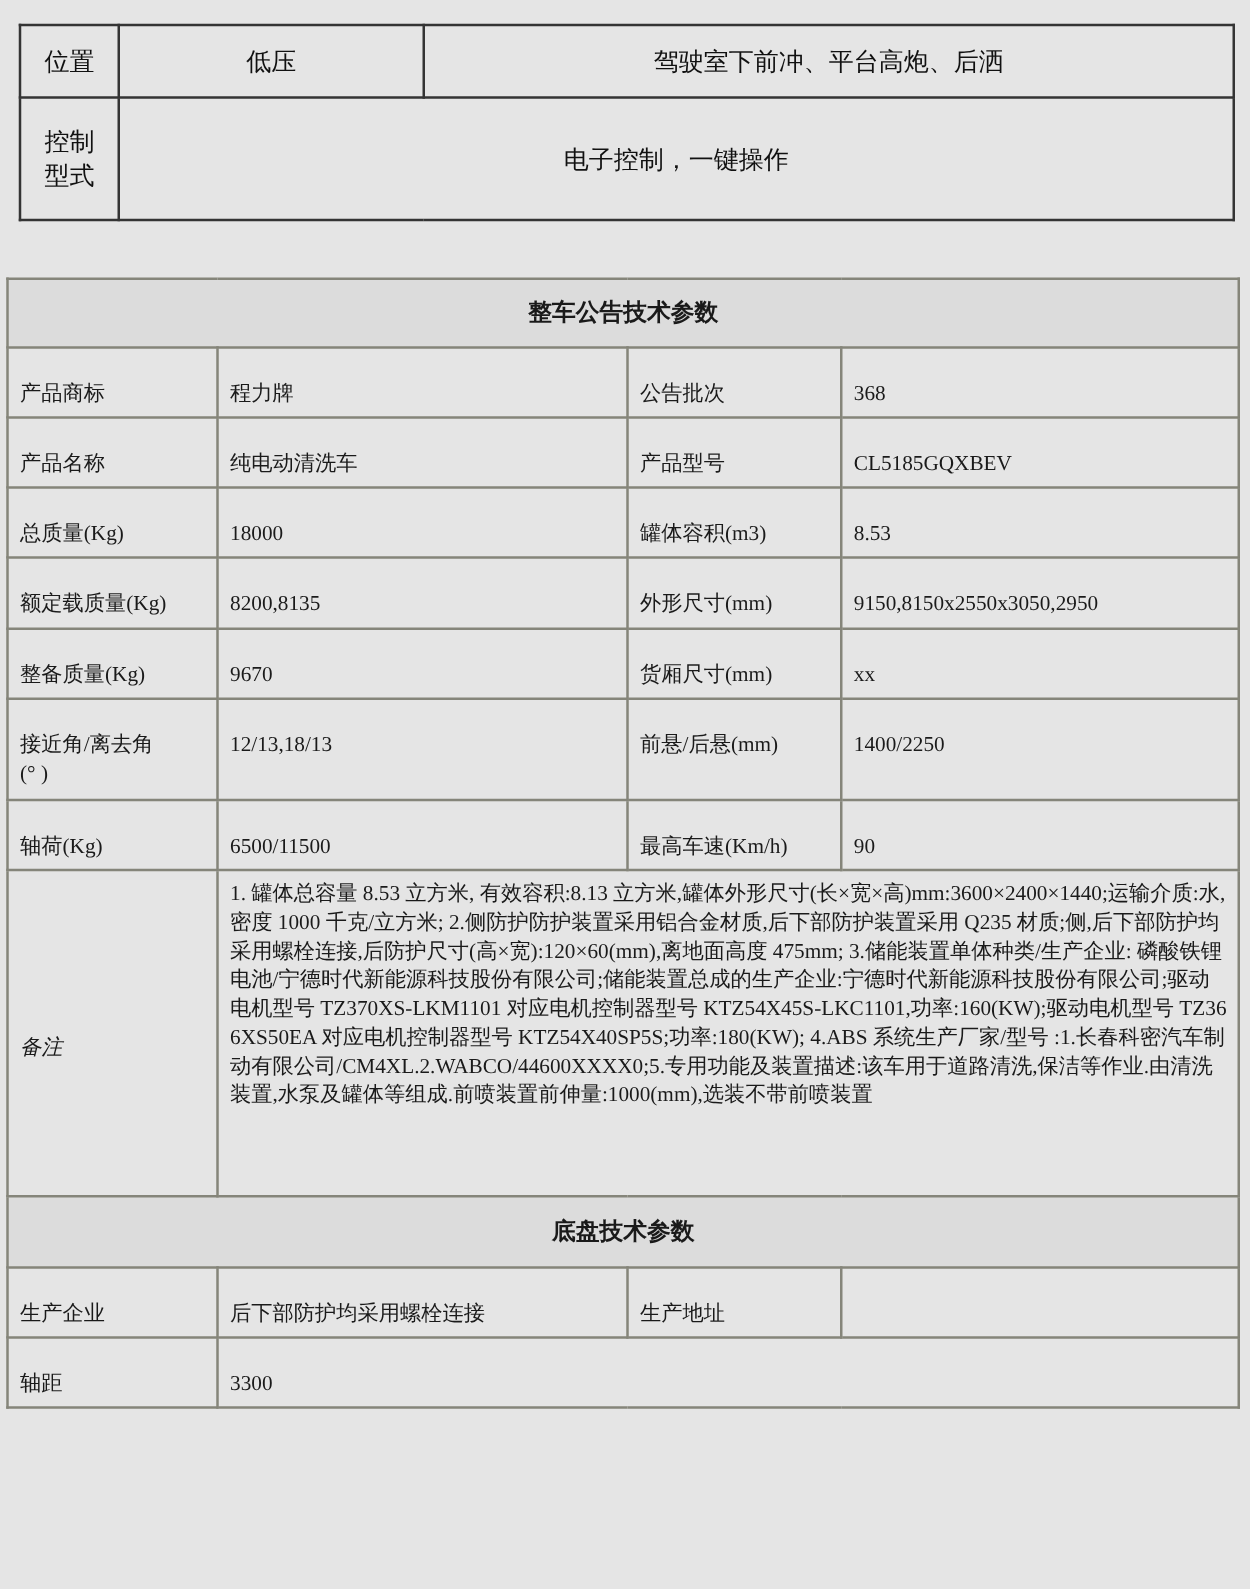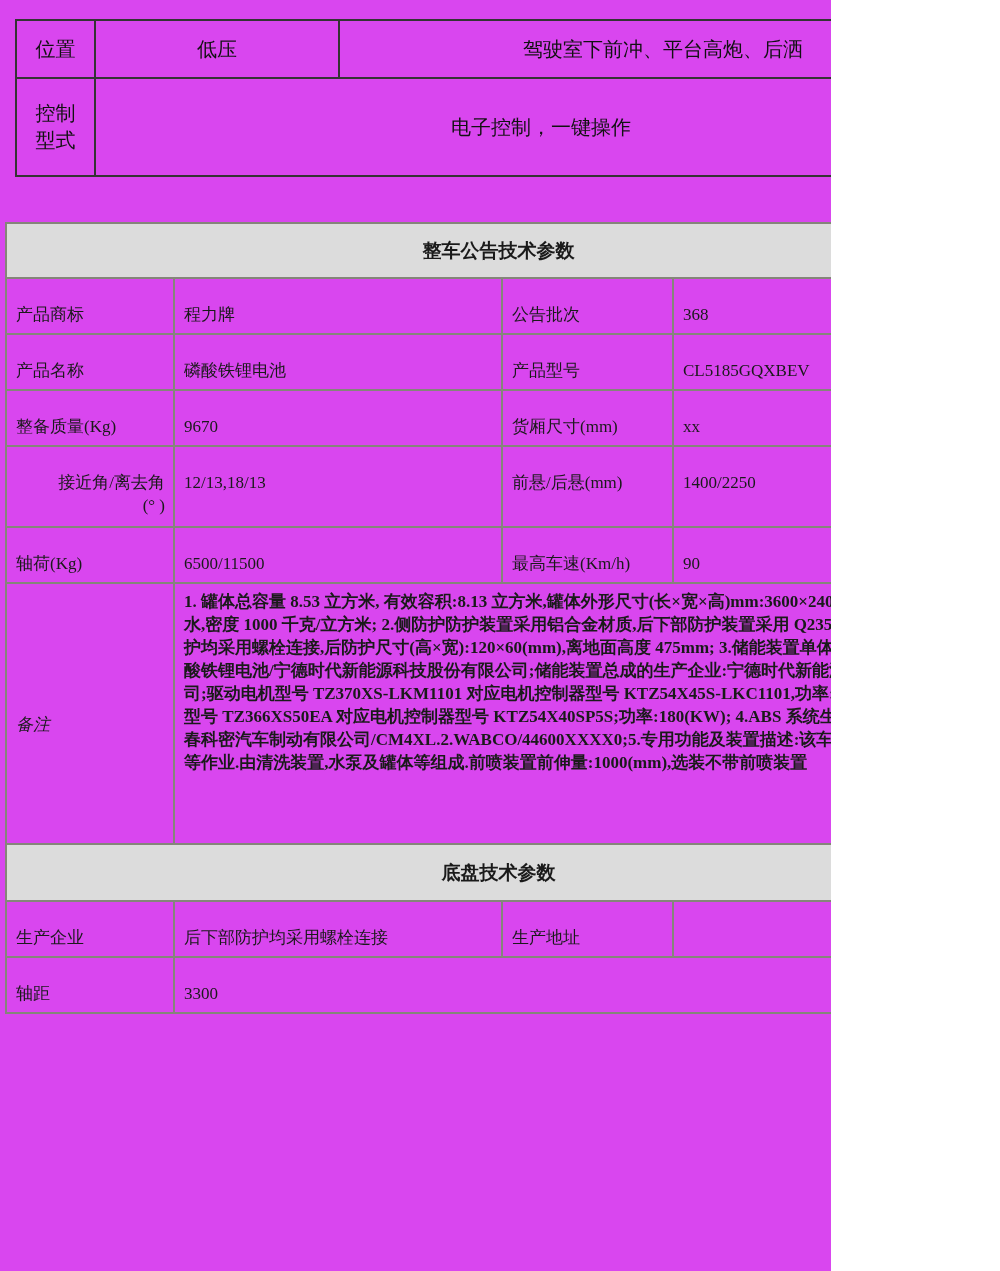--- a/index.html
+++ b/index.html
@@ -1,18 +1,18 @@
 <!DOCTYPE html>
 <html><head>
 <meta charset="utf-8">
 <style>
   html,body { margin:0; padding:0; background:#ffffff; }
   .page {
-    position:relative; width:831px; height:1271px;
-    background:#d946ef; overflow:hidden;
+    position:relative; width:1000px; height:1271px;
+    background:#e5e5e5; overflow:hidden;
     color:#1a1a1a;
   }
 
   
   table.t1 {
     position:absolute; left:15px; top:19px; width:971px;
     border-collapse:collapse; table-layout:fixed;
     font-family:"Liberation Sans","DejaVu Sans",sans-serif;
     font-size:20px; color:#111;
   }
@@ -36,27 +36,26 @@
     word-break:break-all;
     line-height:1.35;
   }
   table.t2 td.hdr {
     background:#dcdcdc;
     text-align:center; vertical-align:middle;
     font-weight:bold; font-size:19px;
     padding:2px 6px;
     margin-left:40px;
   }
-  table.t2 td.pre { white-space:pre-line;text-align:right; }
+  table.t2 td.pre { white-space:pre-line; }
   td.remark-label { vertical-align:middle !important;font-style:italic; }
   td.remark-text {
     vertical-align:top !important;
     line-height:26px;
     padding-top:7px !important;
-    font-weight:bold;
   }
 </style>
 </head>
 <body>
 
 <div class="page">
 
   <table class="t1">
     <colgroup>
       <col style="width:79px">
@@ -90,23 +89,35 @@
       </tr>
 
       <tr style="height:56px">
         <td>产品商标</td>
         <td>程力牌</td>
         <td>公告批次</td>
         <td>368</td>
       </tr>
       <tr style="height:56px">
         <td>产品名称</td>
-        <td>磷酸铁锂电池</td>
+        <td>纯电动清洗车</td>
         <td>产品型号</td>
         <td>CL5185GQXBEV</td>
+      </tr>
+      <tr style="height:56px">
+        <td>总质量(Kg)</td>
+        <td>18000</td>
+        <td>罐体容积(m3)</td>
+        <td>8.53</td>
+      </tr>
+      <tr style="height:57px">
+        <td>额定载质量(Kg)</td>
+        <td>8200,8135</td>
+        <td>外形尺寸(mm)</td>
+        <td>9150,8150x2550x3050,2950</td>
       </tr>
       <tr style="height:56px">
         <td>整备质量(Kg)</td>
         <td>9670</td>
         <td>货厢尺寸(mm)</td>
         <td>xx</td>
       </tr>
       <tr style="height:81px">
         <td class="pre">接近角/离去角
 (° )</td>

